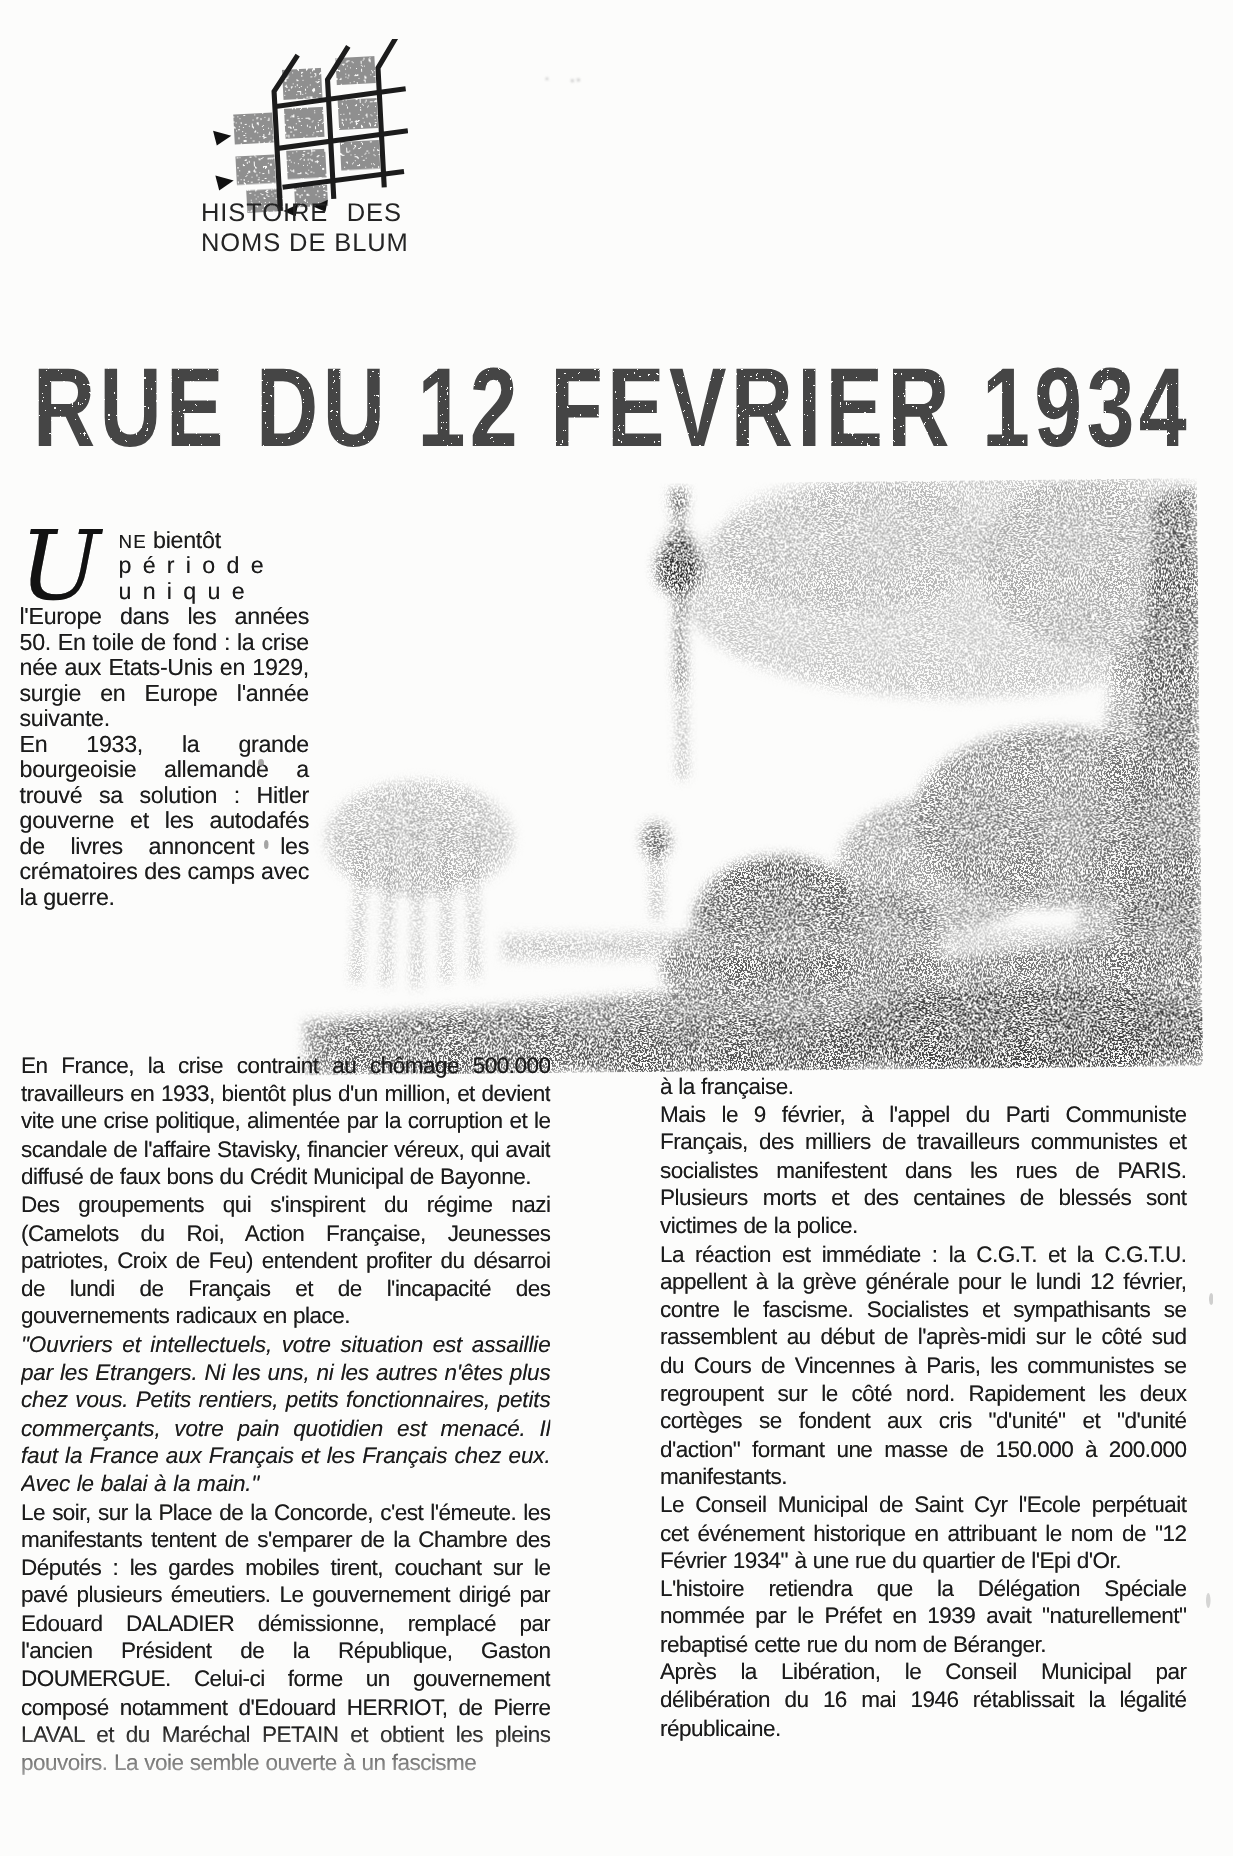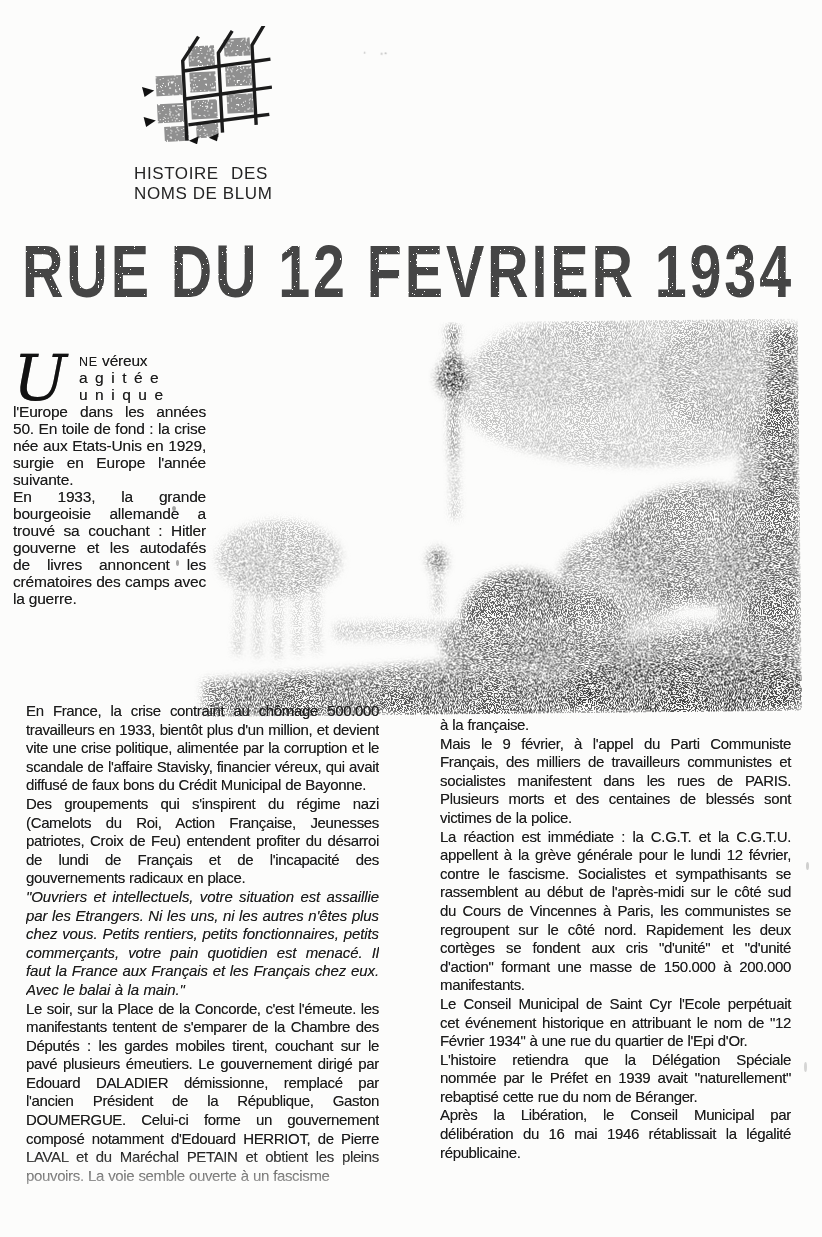--- a/index.html
+++ b/index.html
@@ -5,21 +5,21 @@
   html,body{margin:0;padding:0}
   body{
     width:822px;height:1237px;position:relative;overflow:hidden;
     background:#fcfcfb;color:#1b1b1b;
     font-family:"Liberation Sans",sans-serif;
   }
   .abs{position:absolute}
 
   
   .logo-icon{left:130px;top:26px;width:142px;height:118px}
-  .logo-text{left:134px;top:164px;width:154px;font-size:17px;line-height:20px;
+  .logo-text{left:134px;top:132px;width:154px;font-size:17px;line-height:20px;
     letter-spacing:0.6px;color:#242424;font-weight:400}
   .logo-text .l1{word-spacing:7px}
   .pencil-smudge{left:362px;top:38px;width:48px;height:24px;color:#bfbfbf;
     font-size:15px;letter-spacing:4px;transform:rotate(-7deg);filter:blur(0.6px)}
 
   
   .title-svg{left:14px;top:226px;width:792px;height:88px}
 
   
   .photo{left:184px;top:322px;width:616px;height:392px;transform:rotate(-0.6deg)}
@@ -34,21 +34,21 @@
     font-size:64px;line-height:0.82;color:#121212;letter-spacing:-2px}
   .lead-first{height:17px}
   .lead-sc{font-size:12.5px;letter-spacing:0.8px}
   .lead-spread{letter-spacing:7.5px;height:17px}
   .lead-rest{clear:none;text-align:justify}
   .lead-p2{text-align:justify}
 
   .col{font-size:15px;line-height:18.6px;text-align:justify;
     letter-spacing:-0.35px;word-spacing:0.4px;
     text-shadow:0 0 0.35px rgba(25,25,25,.55)}
-  .col-left{left:26px;top:702px;width:353px;
+  .col-left{left:14px;top:702px;width:353px;
     -webkit-mask-image:linear-gradient(180deg,#000 93%,rgba(0,0,0,.38));
     mask-image:linear-gradient(180deg,#000 93%,rgba(0,0,0,.38))}
   .col-right{left:440px;top:716px;width:351px}
   .p-italic{font-style:italic;letter-spacing:-0.1px}
 
   
   .speck{position:absolute;background:#8d8d8d;border-radius:50%;opacity:.8}
 </style>
 </head>
 <body>
@@ -155,25 +155,25 @@
     <ellipse cx="300" cy="378" rx="110" ry="22" fill="#4e4e4e" opacity="0.85"></ellipse>
     <ellipse cx="500" cy="368" rx="130" ry="30" fill="#3f3f3f" opacity="0.9"></ellipse>
     <rect x="255" y="318" width="361" height="2.5" fill="#2f2f2f" opacity="0.7"></rect>
     <rect x="300" y="340" width="316" height="2" fill="#2f2f2f" opacity="0.6"></rect>
     <rect x="215" y="354" width="401" height="1.8" fill="#3a3a3a" opacity="0.55"></rect>
   </g>
 </svg>
 
 <div class="abs lead-col">
   <span class="dropcap">U</span>
-  <div class="lead-first"><span class="lead-sc">NE</span><span> véreux</span></div>
-  <div class="lead-spread">agitée</div>
+  <div class="lead-first"><span class="lead-sc">NE</span><span> bientôt</span></div>
+  <div class="lead-spread">période</div>
   <div class="lead-spread">unique</div>
   <p class="lead-rest">l'Europe dans les années 50. En toile de fond : la crise née aux Etats-Unis en 1929, surgie en Europe l'année suivante.</p>
-  <p class="lead-p2">En 1933, la grande bourgeoisie allemande a trouvé sa couchant : Hitler gouverne et les autodafés de livres annoncent les crématoires des camps avec la guerre.</p>
+  <p class="lead-p2">En 1933, la grande bourgeoisie allemande a trouvé sa solution : Hitler gouverne et les autodafés de livres annoncent les crématoires des camps avec la guerre.</p>
 </div>
 
 <div class="abs col col-left">
   <p>En France, la crise contraint au chômage 500.000 travailleurs en 1933, bientôt plus d'un million, et devient vite une crise politique, alimentée par la corruption et le scandale de l'affaire Stavisky, financier véreux, qui avait diffusé de faux bons du Crédit Municipal de Bayonne.</p>
   <p>Des groupements qui s'inspirent du régime nazi (Camelots du Roi, Action Française, Jeunesses patriotes, Croix de Feu) entendent profiter du désarroi de lundi de Français et de l'incapacité des gouvernements radicaux en place.</p>
   <p class="p-italic">"Ouvriers et intellectuels, votre situation est assaillie par les Etrangers. Ni les uns, ni les autres n'êtes plus chez vous. Petits rentiers, petits fonctionnaires, petits commerçants, votre pain quotidien est menacé. Il faut la France aux Français et les Français chez eux. Avec le balai à la main."</p>
   <p>Le soir, sur la Place de la Concorde, c'est l'émeute. les manifestants tentent de s'emparer de la Chambre des Députés : les gardes mobiles tirent, couchant sur le pavé plusieurs émeutiers. Le gouvernement dirigé par Edouard DALADIER démissionne, remplacé par l'ancien Président de la République, Gaston DOUMERGUE. Celui-ci forme un gouvernement composé notamment d'Edouard HERRIOT, de Pierre LAVAL et du Maréchal PETAIN et obtient les pleins pouvoirs. La voie semble ouverte à un fascisme</p>
 </div>
 
 <div class="abs col col-right">

